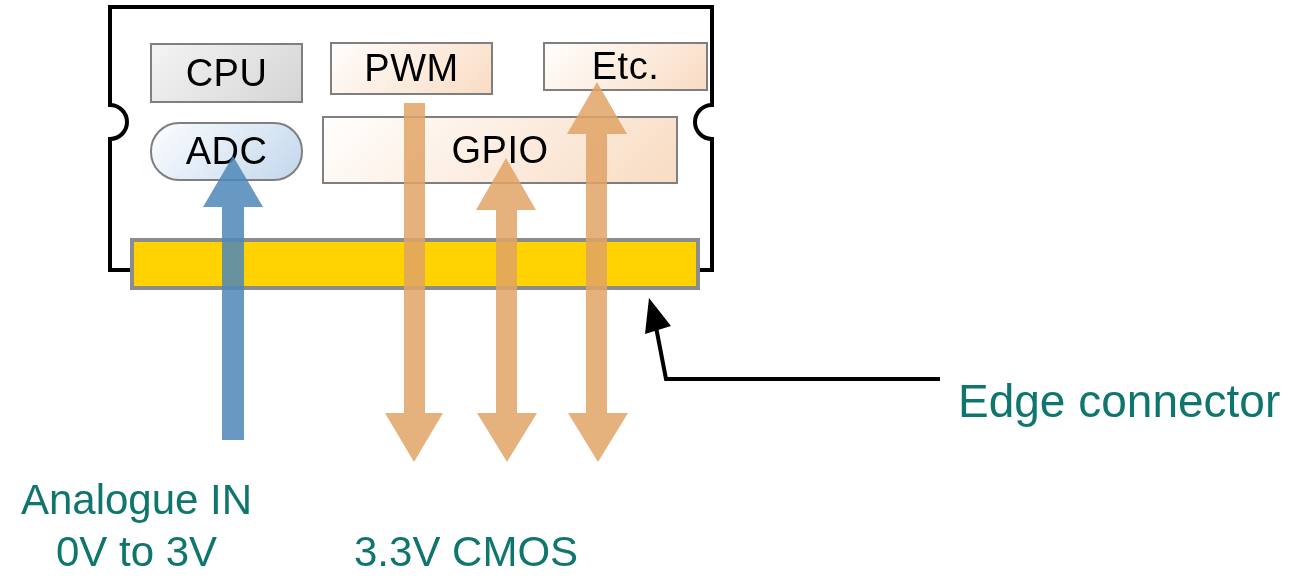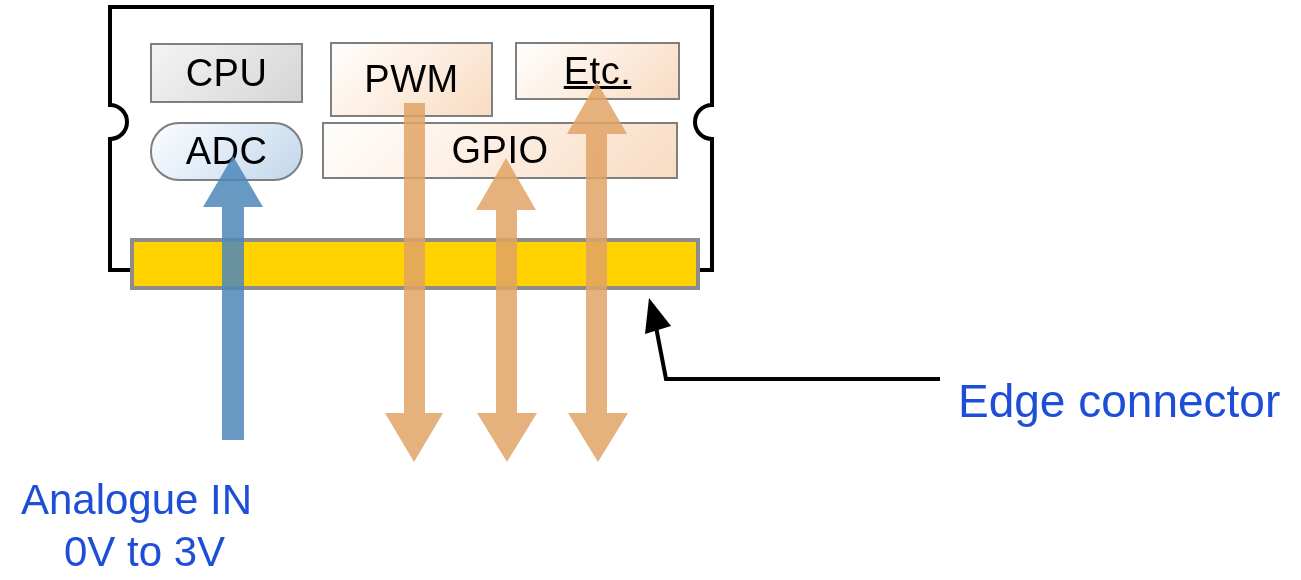--- a/index.html
+++ b/index.html
@@ -20,66 +20,67 @@
     display:flex;align-items:center;justify-content:center;
     font-size:38px;color:#000;
     letter-spacing:0.5px;
   }
   .box-gray{background:linear-gradient(135deg,#f4f4f4 0%,#d5d5d5 100%);}
   .box-peach{background:linear-gradient(135deg,#fffefd 0%,#f9dcc3 100%);}
   .box-blue{background:linear-gradient(135deg,#fcfdff 0%,#c2d7ec 100%);border-radius:29px;}
   .layer-arrows{z-index:3;}
   .diagram-label{
     position:absolute;z-index:4;
-    color:#1d4ed8;
+    color:#0f766e;
     font-size:42px;
     white-space:nowrap;
   }
   .align-right{text-align:center;}
   #edge-connector-label{font-size:46px;}
 </style>
 </head>
 <body>
 
 <div id="stage">
 
   <svg class="layer-base" width="1301" height="580" viewBox="0 0 1301 580">
     <path d="M 110,7 L 712,7 L 712,105 A 17 17 0 0 0 712,139 L 712,270 L 110,270 L 110,139 A 17 17 0 0 0 110,105 Z" fill="#ffffff" stroke-width="4" stroke="#000000"></path>
     <rect x="132" y="240" width="566" height="48" stroke-width="4" stroke="#8c8c8c" fill="#ffd200"></rect>
   </svg>
 
   <div class="chip-box box-gray" style="left:150px;top:43px;width:153px;height:60px;">
     <span>CPU</span>
   </div>
-  <div class="chip-box box-peach" style="left:330px;top:42px;width:163px;height:75px;">
+  <div class="chip-box box-peach" style="left:330px;top:42px;width:163px;height:53px;">
     <span>PWM</span>
   </div>
-  <div class="chip-box box-peach" style="left:515px;top:42px;width:165px;height:58px;text-decoration:underline;">
+  <div class="chip-box box-peach" style="left:543px;top:42px;width:165px;height:49px;">
     <span>Etc.</span>
   </div>
   <div class="chip-box box-blue" style="left:150px;top:122px;width:153px;height:59px;">
     <span>ADC</span>
   </div>
-  <div class="chip-box box-peach" style="left:322px;top:122px;width:356px;height:57px;">
+  <div class="chip-box box-peach" style="left:322px;top:116px;width:356px;height:68px;">
     <span>GPIO</span>
   </div>
 
   <svg class="layer-arrows" width="1301" height="580" viewBox="0 0 1301 580">
 
     <path d="M233,156 L263,207 L244,207 L244,440 L222,440 L222,207 L203,207 Z" fill-opacity="0.85" fill="#4e87b8"></path>
 
     <path d="M404,103 L425,103 L425,413 L443,413 L414,462 L385,413 L404,413 Z" fill-opacity="0.85" fill="#e1a365"></path>
 
     <path d="M506,158 L536,210 L517,210 L517,413 L537,413 L507,462 L477,413 L496,413 L496,210 L476,210 Z" fill-opacity="0.85" fill="#e1a365"></path>
 
     <path d="M597,82 L627,134 L607,134 L607,413 L628,413 L598,462 L568,413 L586,413 L586,134 L567,134 Z" fill-opacity="0.85" fill="#e1a365"></path>
 
     <path d="M940,379 L666,379 L656,327" fill="none" stroke-width="4" stroke="#000000"></path>
     <polygon points="649,298 671,326 645,334" fill="#000000"></polygon>
   </svg>
 
   <div class="diagram-label align-right" style="left:0;top:476px;width:273px;">Analogue IN</div>
-  <div class="diagram-label align-right" style="left:0;top:528px;width:273px;padding-left:8px;">0V to 3V</div>
+  <div class="diagram-label align-right" style="left:0;top:528px;width:273px;">0V to 3V</div>
 
+  <div class="diagram-label" style="left:354px;top:528px;">3.3V CMOS</div>
 
   <div class="diagram-label" id="edge-connector-label" style="left:958px;top:374px;">Edge connector</div>
 
 </div>
 
 </body></html>

